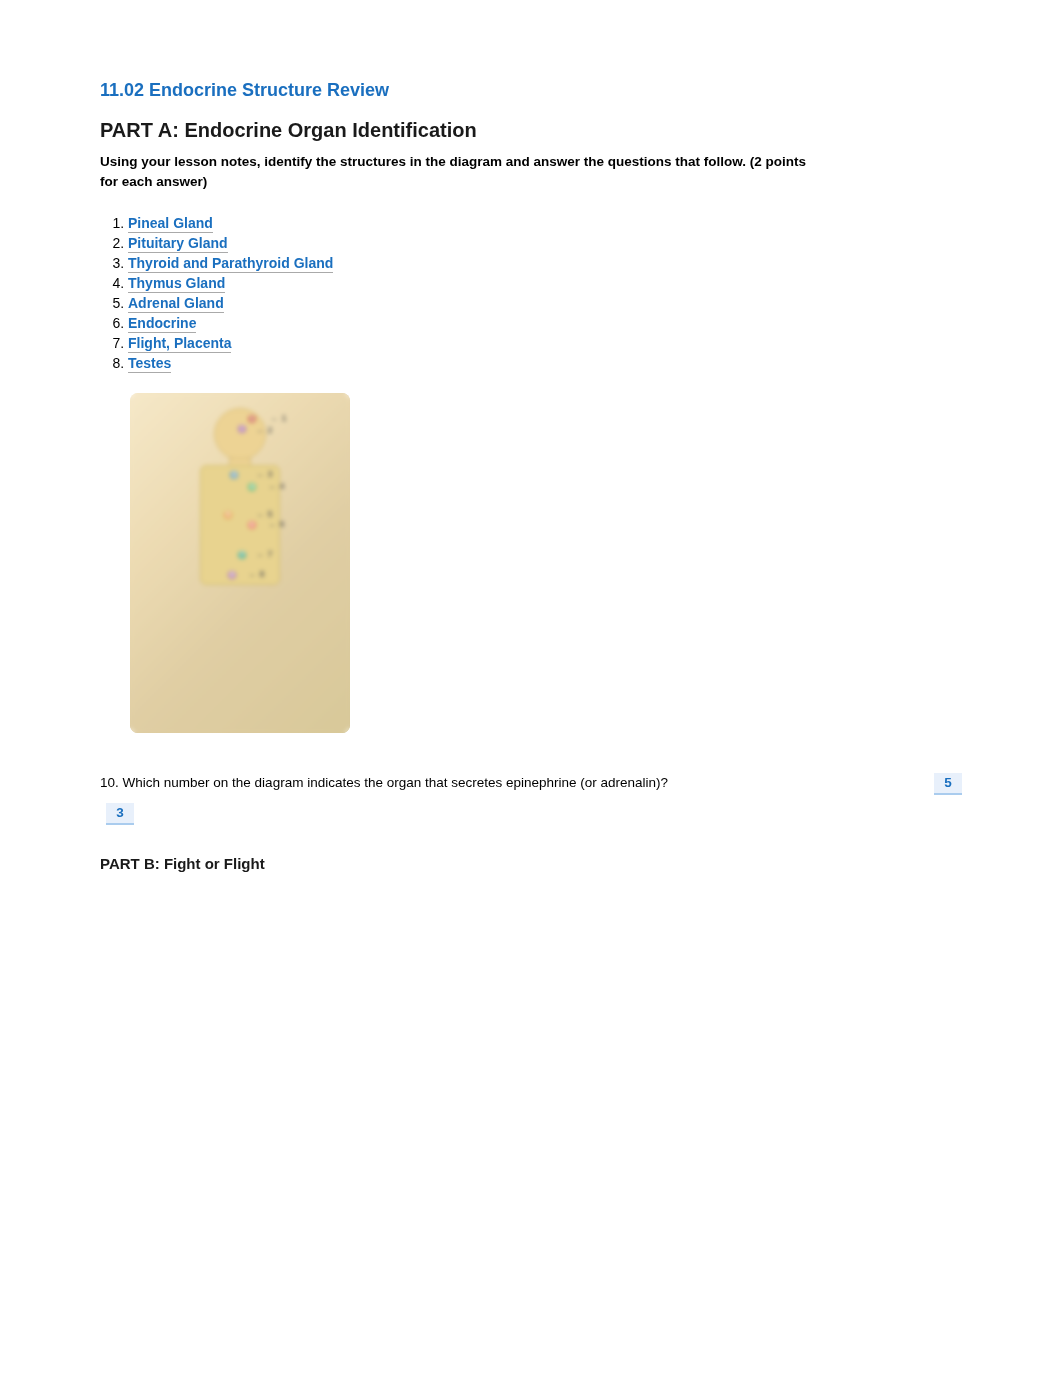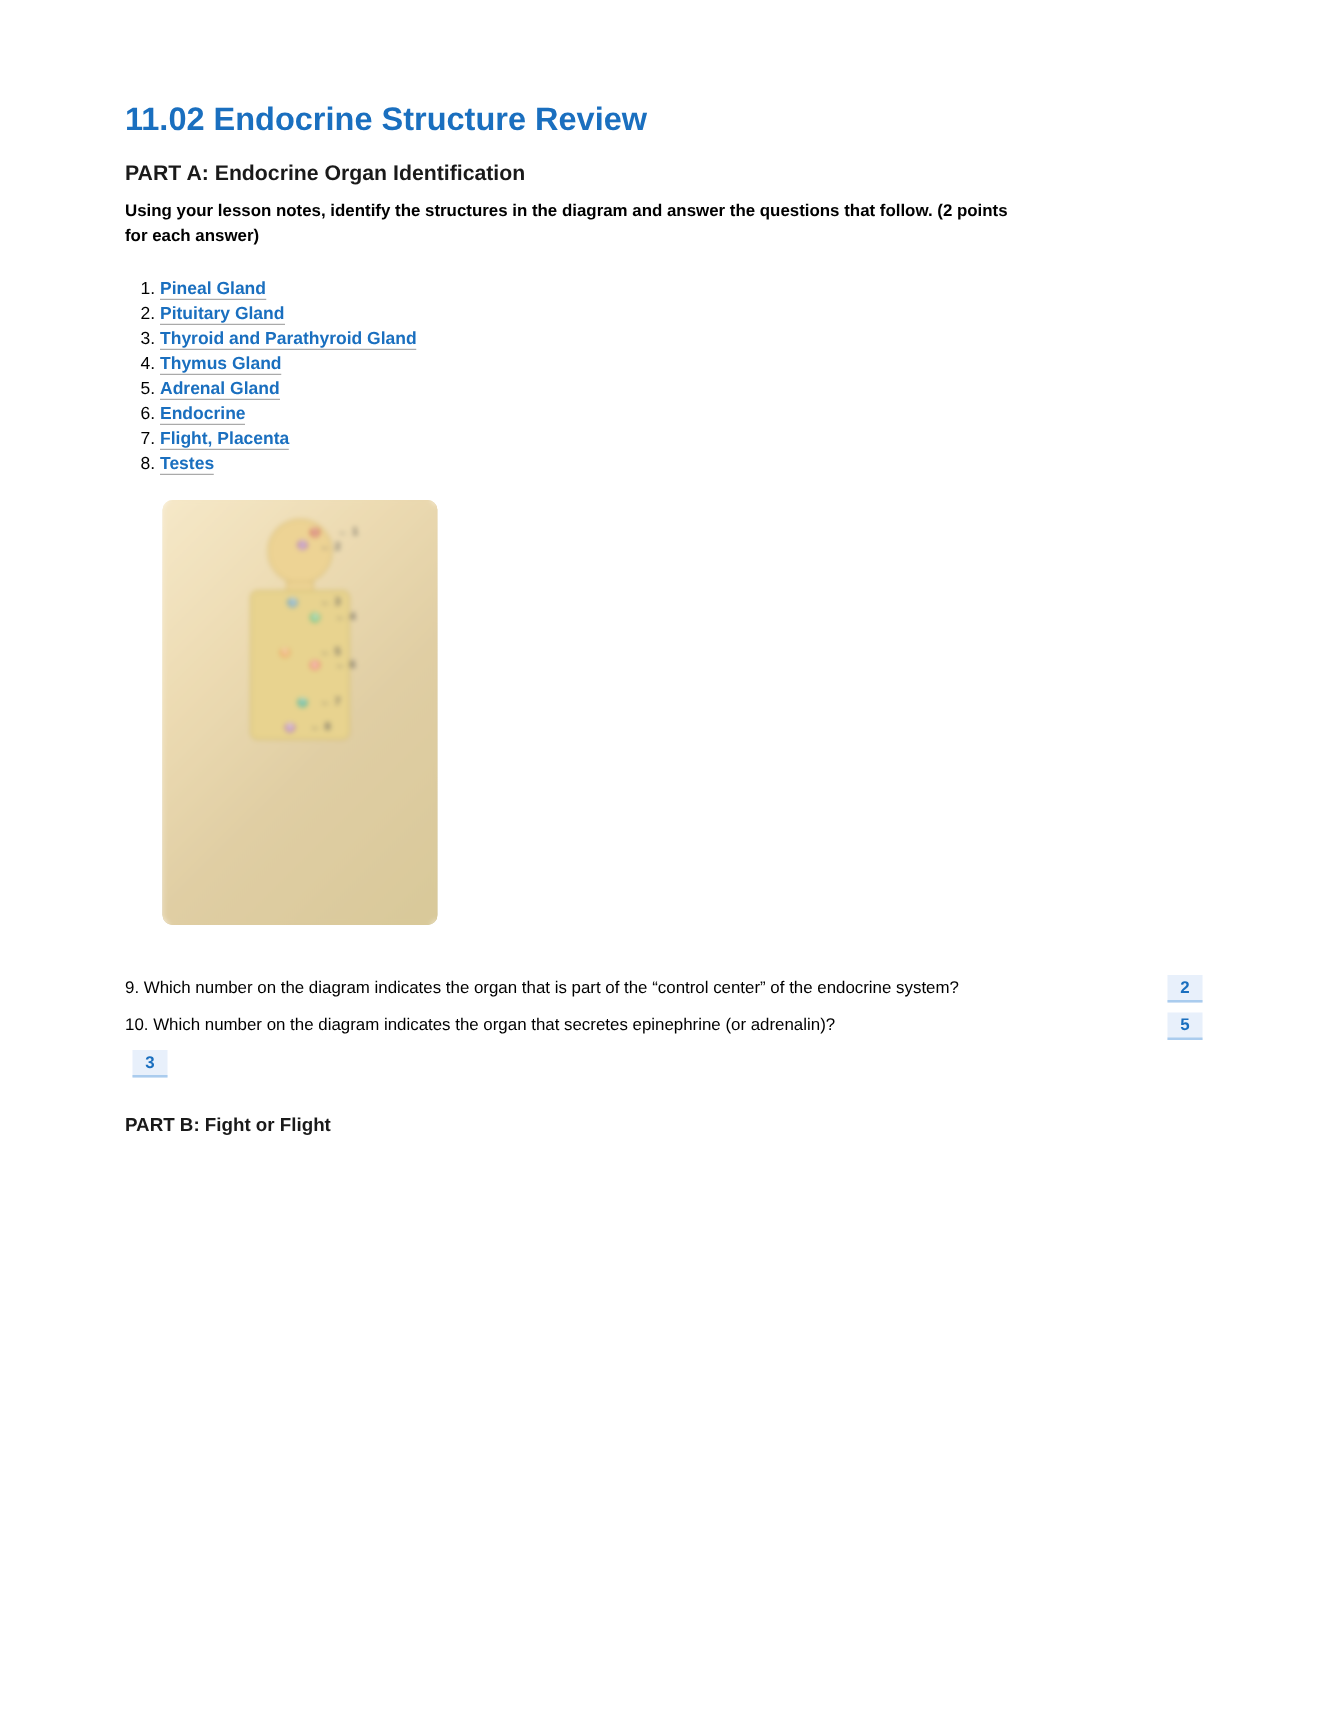--- a/index.html
+++ b/index.html
@@ -13,27 +13,27 @@
       background: #ffffff;
       color: #000000;
       font-size: 14px;
       padding: 80px 100px;
       max-width: 1062px;
       min-height: 1377px;
     }
 
     .page-title {
       color: #1a6fbf;
-      font-size: 26px;
+      font-size: 18px;
       font-weight: bold;
       margin-bottom: 18px;
     }
 
     .part-title {
-      font-size: 17px;
+      font-size: 20px;
       font-weight: bold;
       color: #1a1a1a;
       margin-bottom: 10px;
     }
 
     .instructions {
       font-weight: bold;
       font-size: 13.5px;
       margin-bottom: 22px;
       max-width: 720px;
@@ -239,26 +239,20 @@
     <div class="num-label" style="top:106px;left:96px;">← 5</div>
     <div class="num-label" style="top:116px;left:108px;">← 6</div>
     <div class="num-label" style="top:146px;left:96px;">← 7</div>
     <div class="num-label" style="top:166px;left:88px;">← 8</div>
   </div>
   <div class="blurred-overlay"></div>
 </div>
 
 <div class="questions-section">
 
-  <div class="question-row">
-    <span class="question-text">
-      <span>9</span>. <span>Which number on the diagram indicates the organ that is part of the “control center” of the endocrine system?</span>
-    </span>
-    <span class="answer-box">2</span>
-  </div>
 
   <div class="question-row">
     <span class="question-text">
       <span>10</span>. <span>Which number on the diagram indicates the organ that secretes epinephrine (or adrenalin)?</span>
     </span>
     <span class="answer-box">5</span>
   </div>
 
   <div class="question-row">
     <span class="answer-box">3</span>

